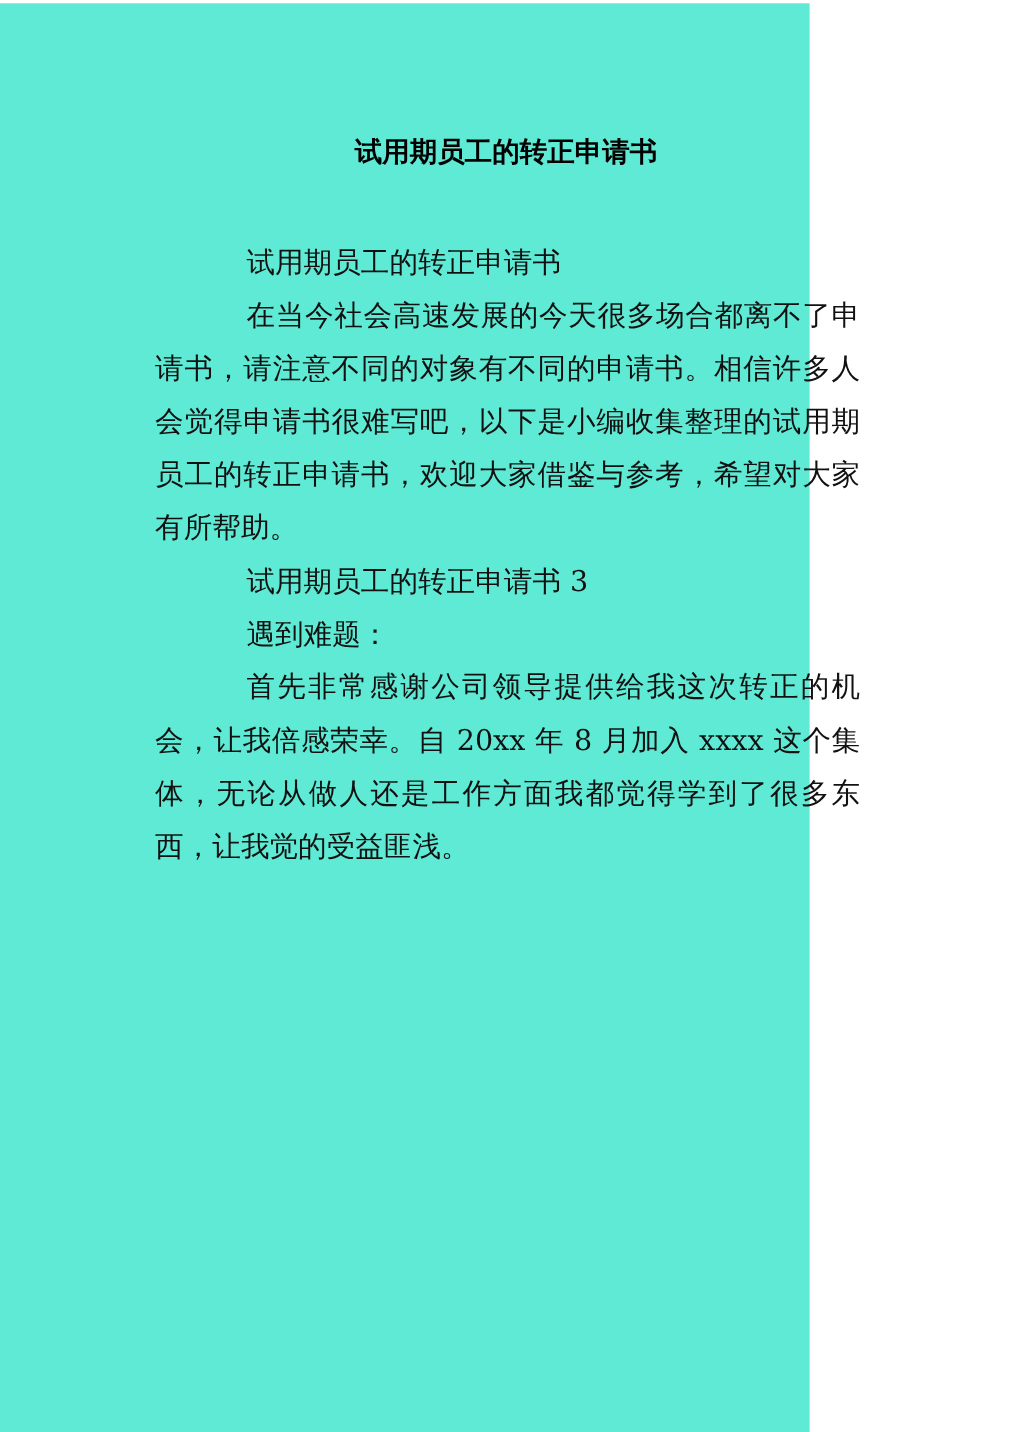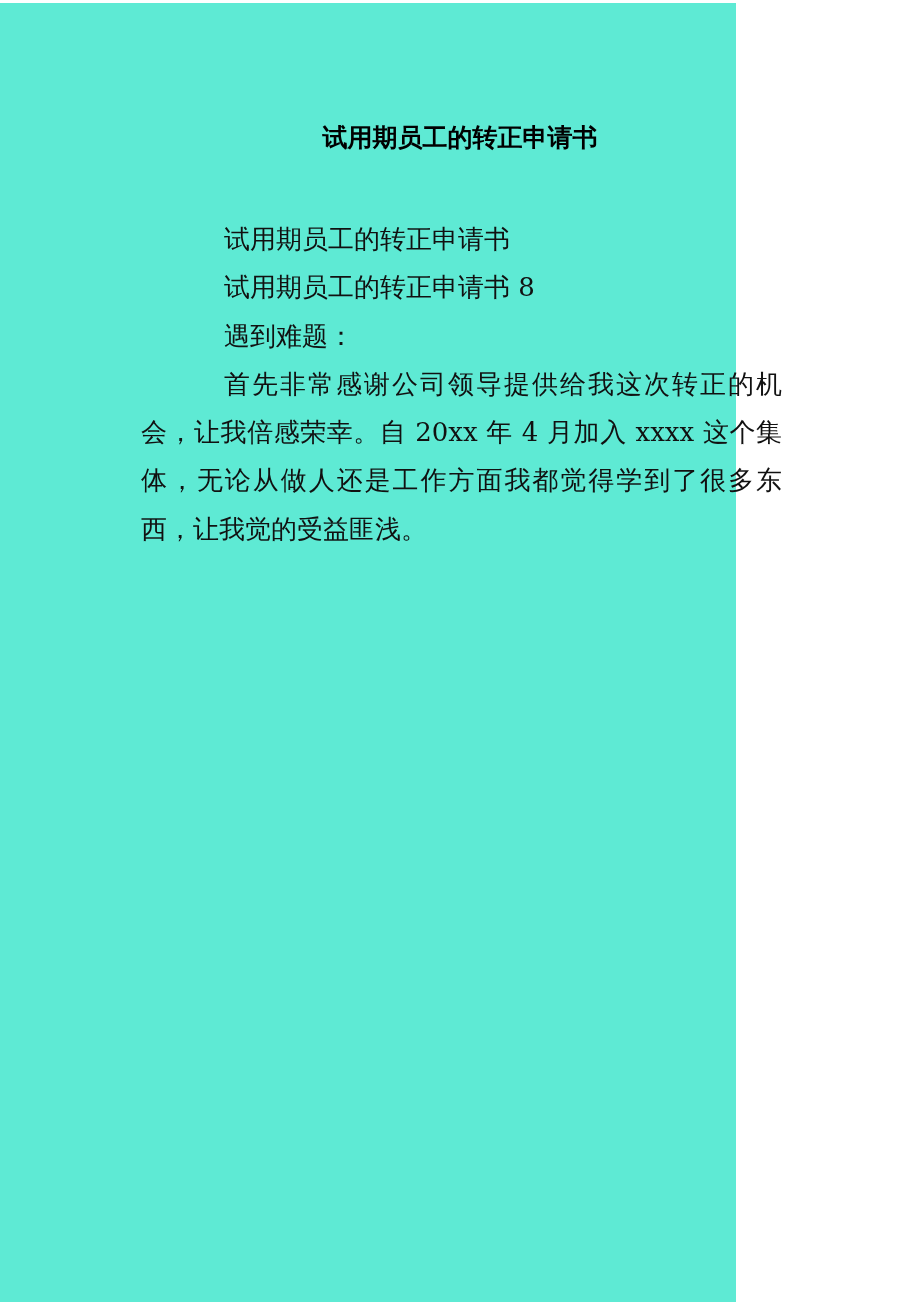--- a/index.html
+++ b/index.html
@@ -19,17 +19,18 @@
   }
   .para { margin: 0; text-indent: 83px; word-break: break-all; }
 </style>
 </head>
 <body>
 
 <div class="page">
   <div class="title">试用期员工的转正申请书</div>
   <div class="body">
     <p class="para">试用期员工的转正申请书</p>
-    <p class="para">试用期员工的转正申请书 8</p>
+    <p class="para">在当今社会高速发展的今天很多场合都离不了申请书，请注意不同的对象有不同的申请书。相信许多人会觉得申请书很难写吧，以下是小编收集整理的试用期员工的转正申请书，欢迎大家借鉴与参考，希望对大家有所帮助。</p>
+    <p class="para">试用期员工的转正申请书 3</p>
     <p class="para">遇到难题：</p>
-    <p class="para">首先非常感谢公司领导提供给我这次转正的机会，让我倍感荣幸。自 20xx 年 4 月加入 xxxx 这个集体，无论从做人还是工作方面我都觉得学到了很多东西，让我觉的受益匪浅。</p>
+    <p class="para">首先非常感谢公司领导提供给我这次转正的机会，让我倍感荣幸。自 20xx 年 8 月加入 xxxx 这个集体，无论从做人还是工作方面我都觉得学到了很多东西，让我觉的受益匪浅。</p>
   </div>
 </div>
 
 </body></html>

